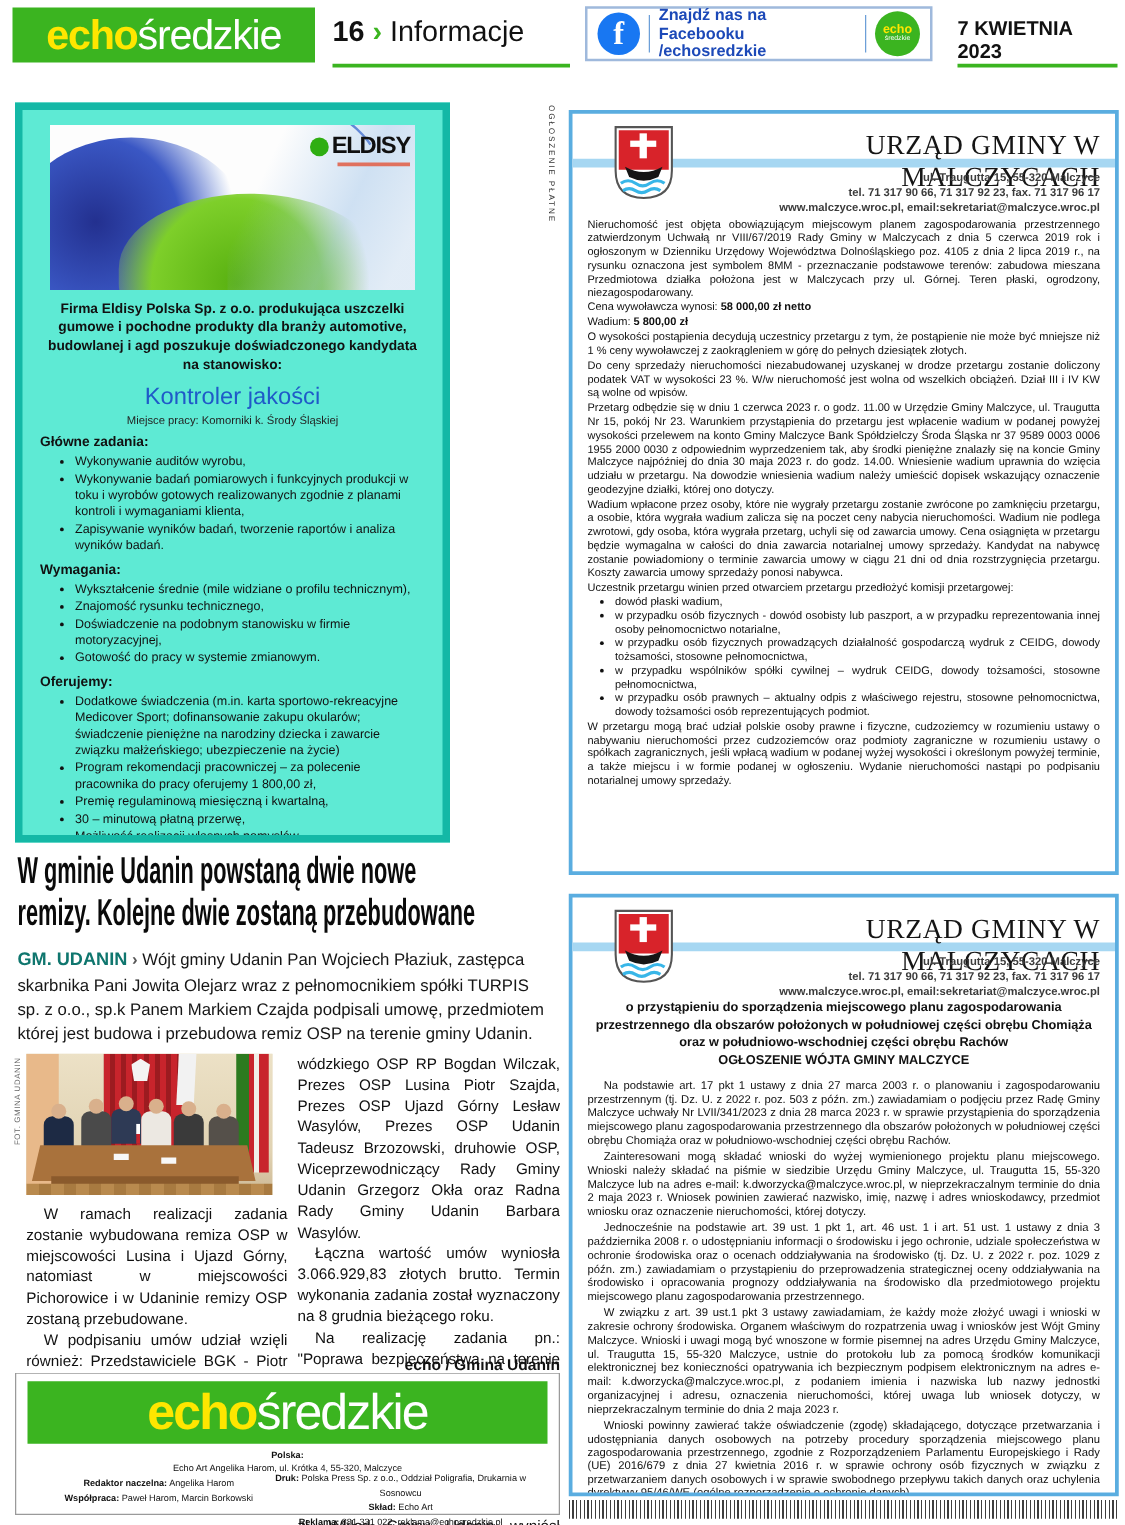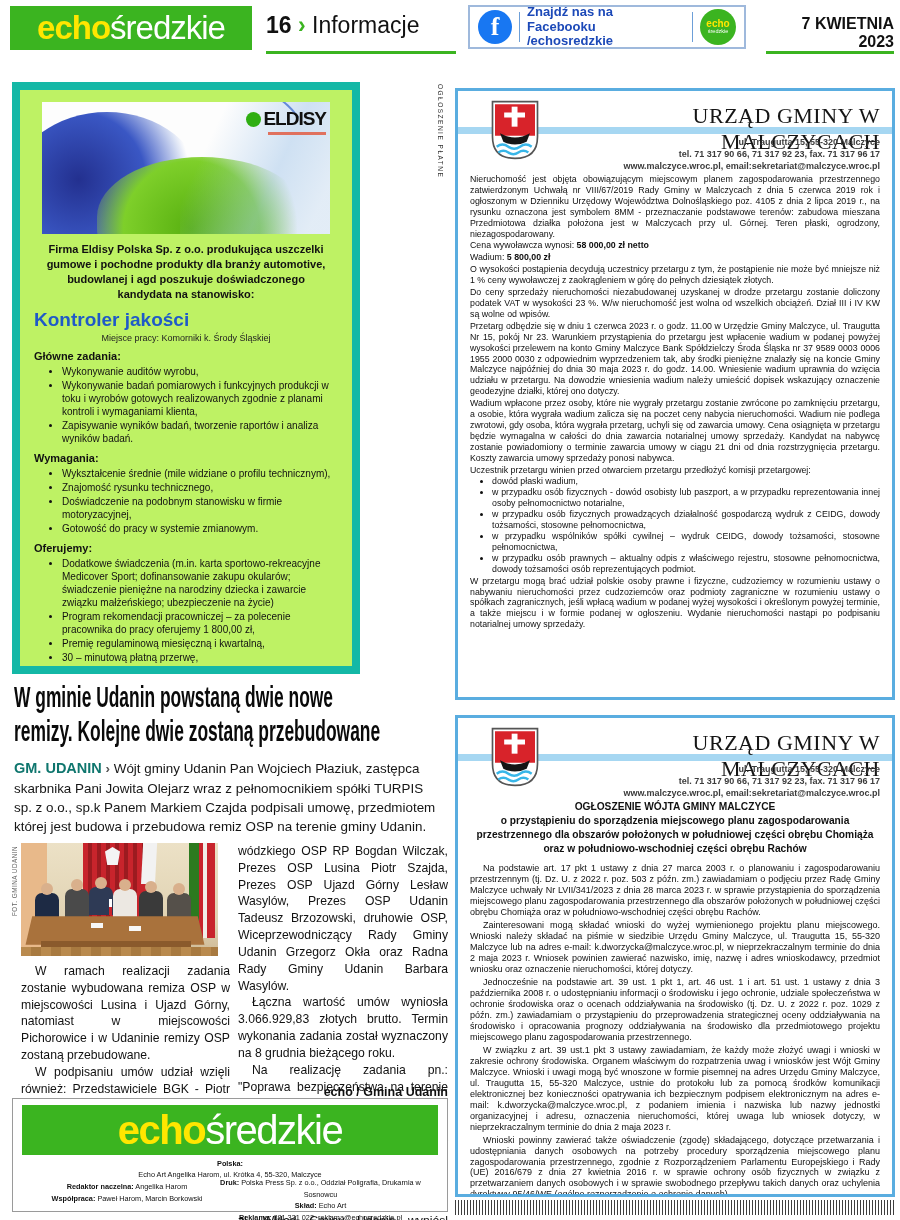--- a/index.html
+++ b/index.html
@@ -18,45 +18,45 @@
   .fb-banner{position:absolute;left:468px;top:5px;width:278px;height:44px;border:2px solid #9fb9dc;
              display:flex;align-items:center;gap:7px;padding:0 8px;box-sizing:border-box;background:#fff;}
   .fb-circle{width:34px;height:34px;border-radius:50%;background:#1877f2;color:#fff;font-weight:bold;
              font-size:26px;display:flex;align-items:center;justify-content:center;font-family:"Liberation Serif",serif;}
   .fb-div{width:1px;height:30px;background:#6d9fd8;}
   .fb-text{flex:1;text-align:left;color:#1c49b8;font-weight:bold;font-size:13px;line-height:1.15;}
   .mini-logo{width:36px;height:36px;border-radius:50%;background:#3bb420;display:flex;flex-direction:column;
              align-items:center;justify-content:center;line-height:1;}
   .mini-logo .a{color:#ffe600;font-weight:bold;font-size:10px;}
   .mini-logo .b{color:#fff;font-size:5.5px;}
-  .date{position:absolute;left:766px;top:15px;width:128px;text-align:right;font-weight:bold;font-size:16px;}
-
-  
-  .ad{position:absolute;left:12px;top:82px;width:348px;height:592px;border:8px solid #14b8a6;
-      box-sizing:border-box;background:#bef264;overflow:hidden;padding:8px 14px 6px;}
+  .date{position:absolute;left:766px;top:15px;width:128px;text-align:left;font-weight:bold;font-size:16px;}
+
+  
+  .ad{position:absolute;left:12px;top:82px;width:348px;height:592px;border:6px solid #14b8a6;
+      box-sizing:border-box;background:#5eead4;overflow:hidden;padding:8px 14px 6px;}
   .vert-right{position:absolute;left:437px;top:84px;writing-mode:vertical-rl;font-size:6.5px;
               letter-spacing:1.5px;color:#333;}
   .ad-photo{position:relative;margin:4px 8px 8px;height:132px;overflow:hidden;background:#fdfdfd;}
   .car-blob1{position:absolute;left:-30px;top:10px;width:190px;height:150px;border-radius:50%;
              background:radial-gradient(circle at 35% 45%, #23308f 0%, #3a57c4 45%, rgba(120,150,220,.25) 70%, transparent 75%);}
   .car-blob2{position:absolute;left:55px;top:55px;width:210px;height:120px;border-radius:50% 50% 40% 40%;
              background:radial-gradient(circle at 45% 60%, #58b010 0%, #7ecf2a 50%, rgba(160,210,90,.25) 72%, transparent 78%);}
   .car-arc1{position:absolute;left:60px;top:-45px;width:200px;height:150px;border:3px solid #2b51b9;
             border-radius:50%;border-color:#2b51b9 transparent transparent transparent;transform:rotate(8deg);}
   .car-arc2{position:absolute;left:115px;top:-20px;width:150px;height:120px;border:2px solid #4a6fd0;
             border-radius:50%;border-color:#4a6fd0 transparent transparent transparent;transform:rotate(14deg);}
   .car-wash{position:absolute;right:-20px;top:0;width:170px;height:140px;
             background:linear-gradient(115deg, rgba(150,190,230,0) 20%, rgba(150,190,230,.45) 55%, rgba(120,170,220,.2) 80%);}
   .eldisy-logo{position:absolute;right:4px;top:6px;text-align:right;}
   .eldisy-row{display:flex;align-items:center;gap:2px;}
   .eldisy-dot{width:15px;height:15px;border-radius:50%;background:#2fae12;}
   .eldisy-word{font-weight:bold;font-size:19px;letter-spacing:-1px;color:#101010;}
   .eldisy-tag{height:3px;width:58px;background:#e0715e;margin:2px 0 0 auto;}
   .ad-intro{text-align:center;font-weight:bold;font-size:11px;line-height:1.35;margin:6px 6px 0;}
-  .ad-pos{text-align:left;font-weight:bold;font-size:19px;color:#1f5ac8;margin:8px 0 2px;}
+  .ad-pos{text-align:center;font-weight:normal;font-size:19px;color:#1f5ac8;margin:8px 0 2px;}
   .ad-loc{text-align:center;font-size:9px;color:#222;margin-bottom:6px;}
   .ad-sec{font-weight:bold;font-size:11px;margin:7px 0 3px;}
   .ad ul{margin:0 0 2px 28px;padding:0;font-size:10px;line-height:1.3;}
   .ad ul li{margin:0 0 1px;}
   .ad-contact{text-align:center;color:#e30613;font-weight:bold;font-size:10.8px;line-height:1.4;margin-top:10px;}
   .ad-contact .em{text-decoration:underline;}
 
   
   .headline{position:absolute;left:14px;top:680px;font-weight:bold;font-size:30px;line-height:1.14;
             color:#0a0a0a;transform:scaleX(.58);transform-origin:0 0;white-space:nowrap;letter-spacing:0;}
@@ -314,22 +314,22 @@
         <path d="M10,63 q6,-4 12,0 q6,4 12,0 q6,-4 12,0" stroke="#38b6e8" stroke-width="3" fill="none"></path>
       </svg>
       <div class="annc-title">URZĄD GMINY W MALCZYCACH</div>
       <div class="annc-addr">
         <div>ul. Traugutta 15, 55-320 Malczyce</div>
         <div>tel. 71 317 90 66, 71 317 92 23, fax. 71 317 96 17</div>
         <div>www.malczyce.wroc.pl, email:sekretariat@malczyce.wroc.pl</div>
       </div>
     </div>
     <div class="annc-sub">
+      <div>o przystąpieniu do sporządzenia miejscowego planu zagospodarowania przestrzennego dla obszarów położonych w południowej części obrębu Chomiąża oraz w południowo-wschodniej części obrębu Rachów</div>
       <div>OGŁOSZENIE WÓJTA GMINY MALCZYCE</div>
-      <div>o przystąpieniu do sporządzenia miejscowego planu zagospodarowania przestrzennego dla obszarów położonych w południowej części obrębu Chomiąża oraz w południowo-wschodniej części obrębu Rachów</div>
     </div>
     <div class="annc-body annc2-body">
         <p>Na podstawie art. 17 pkt 1 ustawy z dnia 27 marca 2003 r. o planowaniu i zagospodarowaniu przestrzennym (tj. Dz. U. z 2022 r. poz. 503 z późn. zm.) zawiadamiam o podjęciu przez Radę Gminy Malczyce uchwały Nr LVII/341/2023 z dnia 28 marca 2023 r. w sprawie przystąpienia do sporządzenia miejscowego planu zagospodarowania przestrzennego dla obszarów położonych w południowej części obrębu Chomiąża oraz w południowo-wschodniej części obrębu Rachów.</p>
         <p>Zainteresowani mogą składać wnioski do wyżej wymienionego projektu planu miejscowego. Wnioski należy składać na piśmie w siedzibie Urzędu Gminy Malczyce, ul. Traugutta 15, 55-320 Malczyce lub na adres e-mail: k.dworzycka@malczyce.wroc.pl, w nieprzekraczalnym terminie do dnia 2 maja 2023 r. Wniosek powinien zawierać nazwisko, imię, nazwę i adres wnioskodawcy, przedmiot wniosku oraz oznaczenie nieruchomości, której dotyczy.</p>
         <p>Jednocześnie na podstawie art. 39 ust. 1 pkt 1, art. 46 ust. 1 i art. 51 ust. 1 ustawy z dnia 3 października 2008 r. o udostępnianiu informacji o środowisku i jego ochronie, udziale społeczeństwa w ochronie środowiska oraz o ocenach oddziaływania na środowisko (tj. Dz. U. z 2022 r. poz. 1029 z późn. zm.) zawiadamiam o przystąpieniu do przeprowadzenia strategicznej oceny oddziaływania na środowisko i opracowania prognozy oddziaływania na środowisko dla przedmiotowego projektu miejscowego planu zagospodarowania przestrzennego.</p>
         <p>W związku z art. 39 ust.1 pkt 3 ustawy zawiadamiam, że każdy może złożyć uwagi i wnioski w zakresie ochrony środowiska. Organem właściwym do rozpatrzenia uwag i wniosków jest Wójt Gminy Malczyce. Wnioski i uwagi mogą być wnoszone w formie pisemnej na adres Urzędu Gminy Malczyce, ul. Traugutta 15, 55-320 Malczyce, ustnie do protokołu lub za pomocą środków komunikacji elektronicznej bez konieczności opatrywania ich bezpiecznym podpisem elektronicznym na adres e-mail: k.dworzycka@malczyce.wroc.pl, z podaniem imienia i nazwiska lub nazwy jednostki organizacyjnej i adresu, oznaczenia nieruchomości, której uwaga lub wniosek dotyczy, w nieprzekraczalnym terminie do dnia 2 maja 2023 r.</p>
         <p>Wnioski powinny zawierać także oświadczenie (zgodę) składającego, dotyczące przetwarzania i udostępniania danych osobowych na potrzeby procedury sporządzenia miejscowego planu zagospodarowania przestrzennego, zgodnie z Rozporządzeniem Parlamentu Europejskiego i Rady (UE) 2016/679 z dnia 27 kwietnia 2016 r. w sprawie ochrony osób fizycznych w związku z przetwarzaniem danych osobowych i w sprawie swobodnego przepływu takich danych oraz uchylenia dyrektywy 95/46/WE (ogólne rozporządzenie o ochronie danych).</p>
       </div>
 
   </div>

